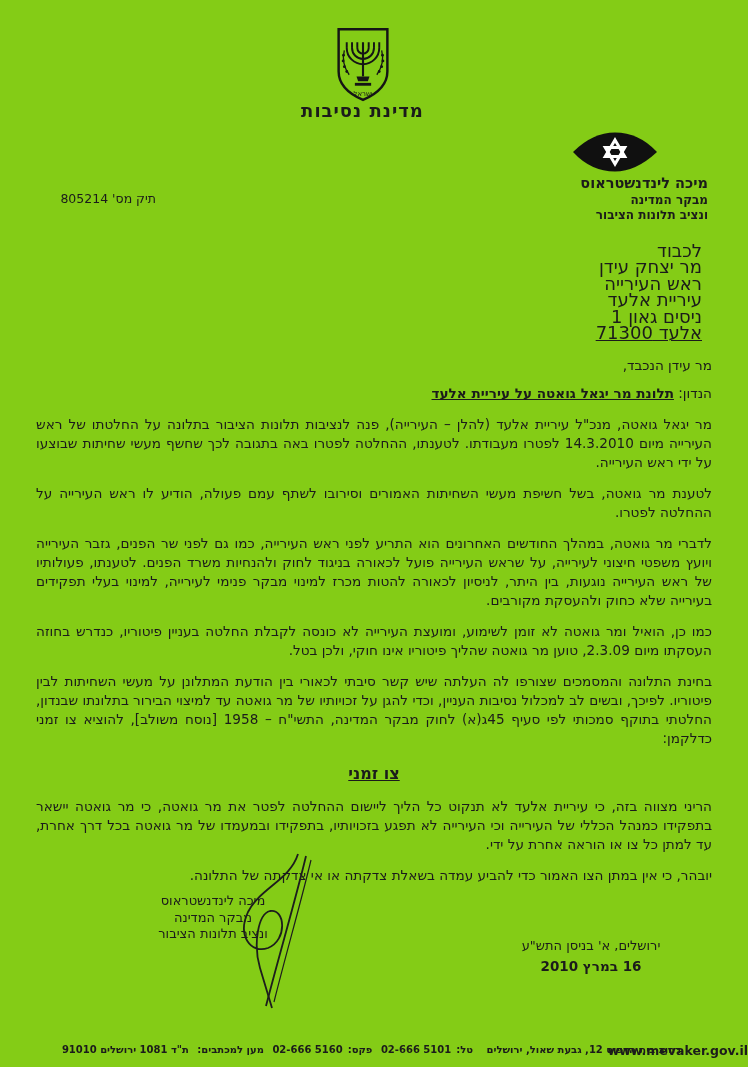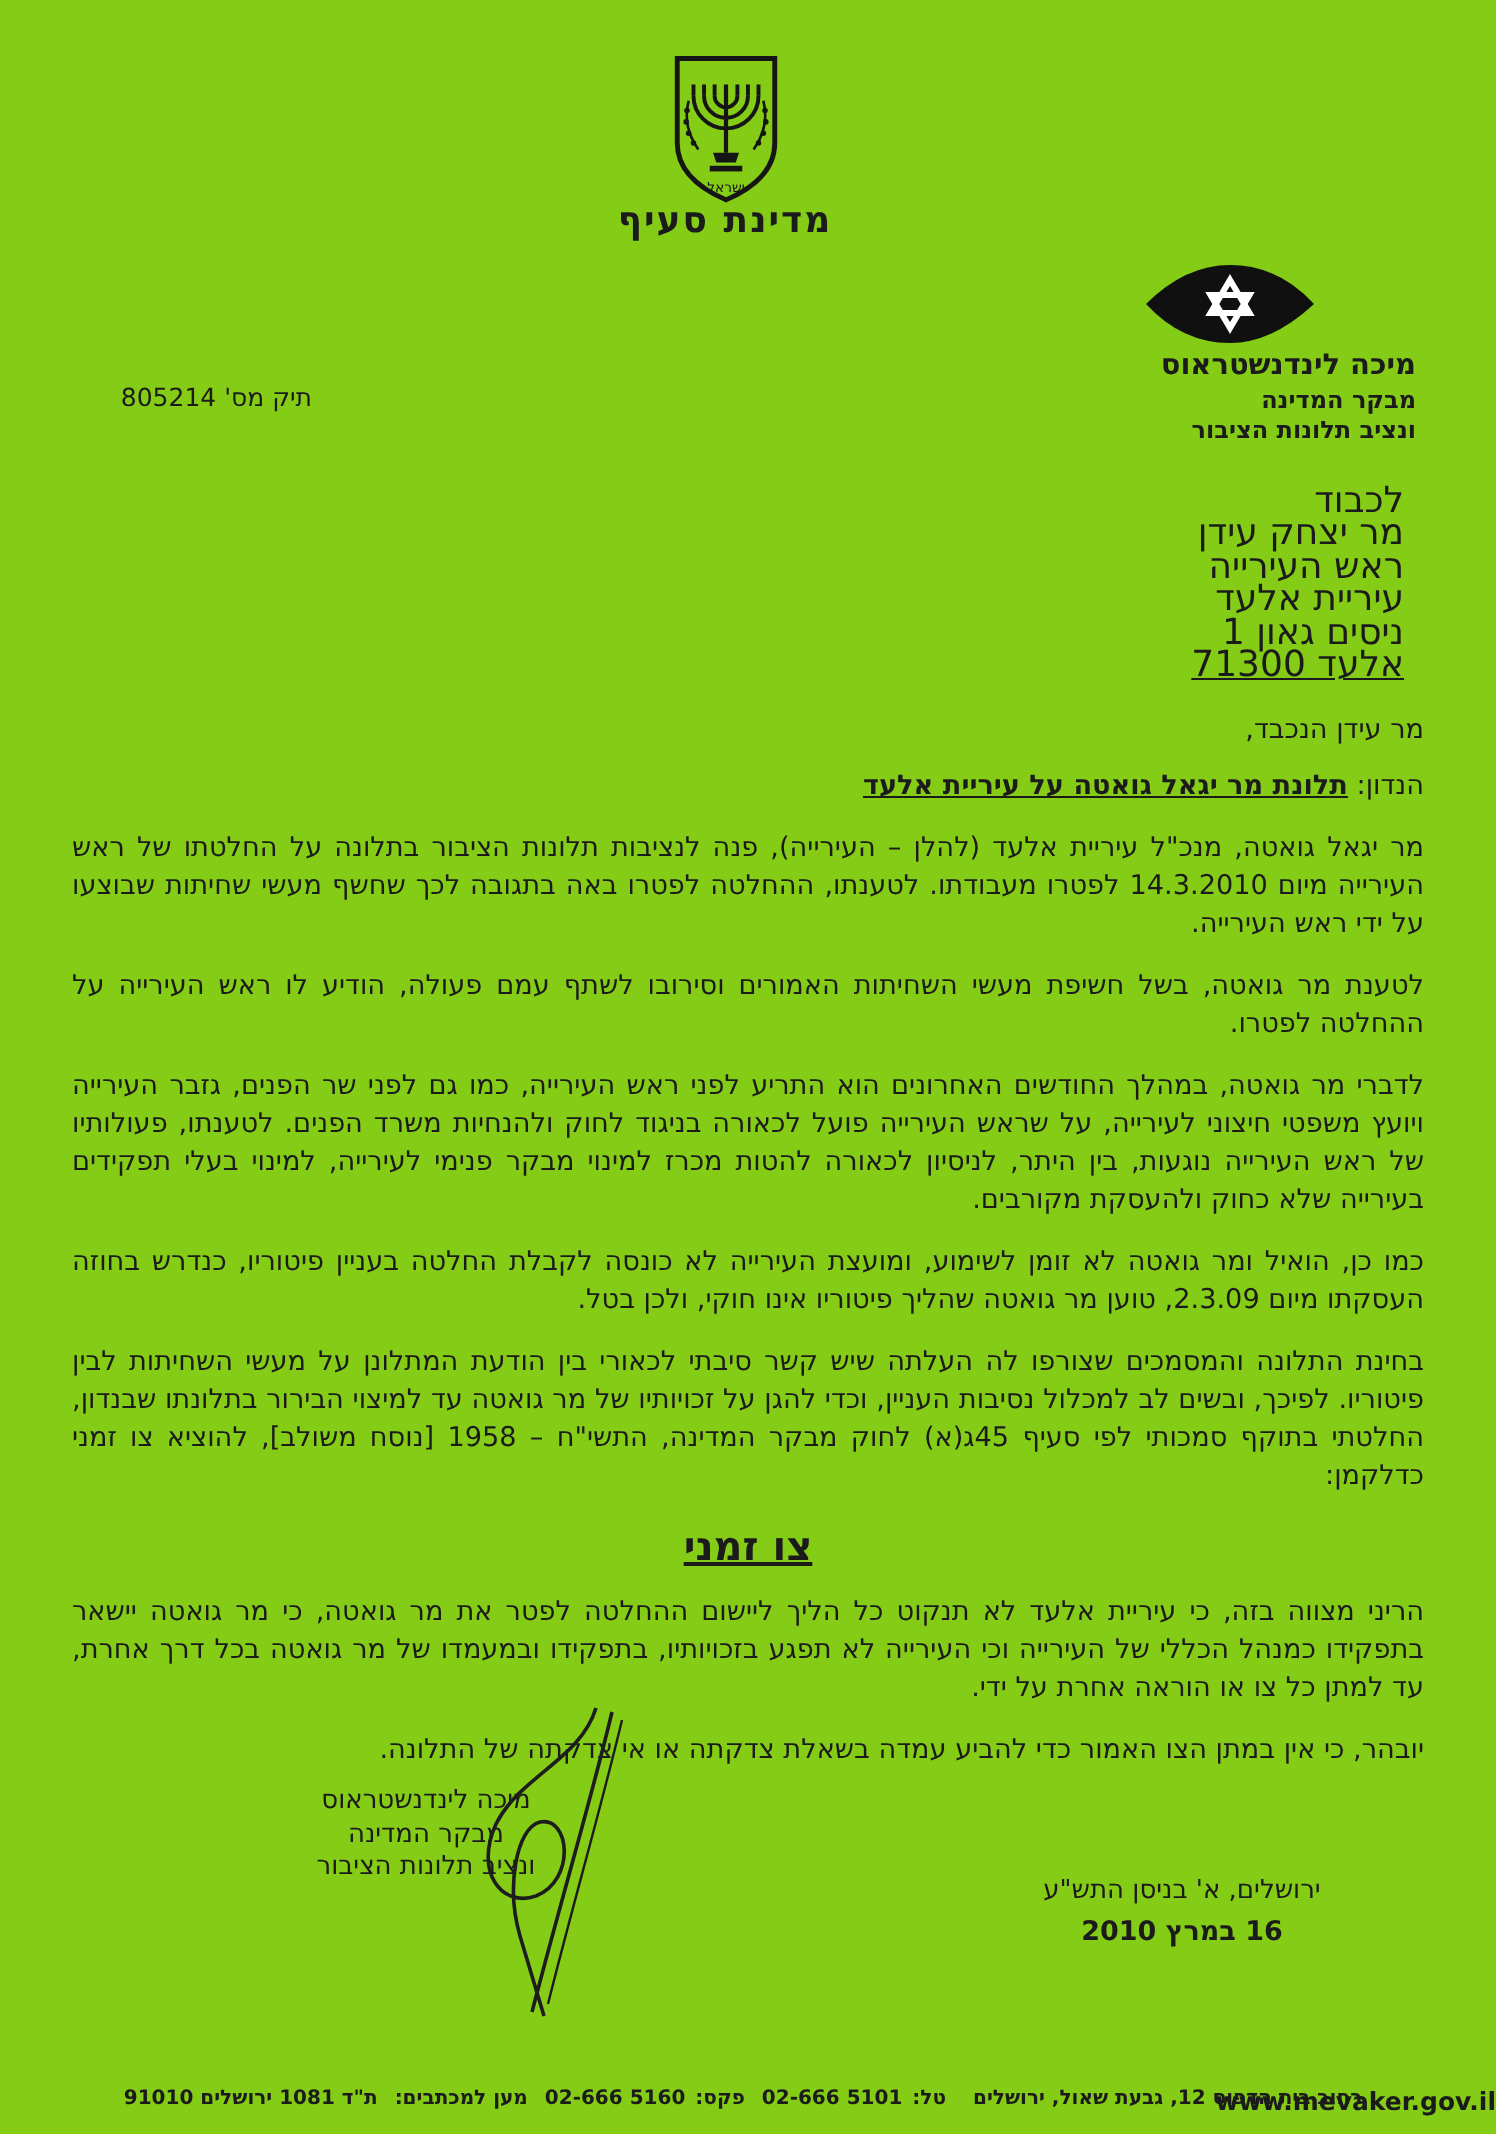--- a/index.html
+++ b/index.html
@@ -36,21 +36,21 @@
   .letter-body {
     position:absolute; top:356px; right:36px; left:36px;
     font-size:13.6px; line-height:19px;
   }
   .salutation { margin-bottom:9px; }
   .subject-line { margin-bottom:12px; }
   .subject-text { font-weight:bold; text-decoration:underline; }
   .para { text-align:justify; margin-bottom:12px; }
   .order-heading {
     text-align:center; font-weight:bold; text-decoration:underline;
-    font-size:20px; margin:16px 0 14px 0;
+    font-size:16px; margin:16px 0 14px 0;
   }
   
   .signature-block {
     position:absolute; top:893px; right:450px; width:170px;
     text-align:center; font-size:13px; line-height:16.5px;
   }
   .signature-scrawl { position:absolute; top:852px; left:218px; }
   .dateline {
     position:absolute; top:936px; right:52px; width:210px;
     text-align:center; font-size:13px; line-height:20px;
@@ -99,21 +99,21 @@
       <circle cx="27" cy="50" r="1.7" fill="#151515"></circle>
         <circle cx="30" cy="56" r="1.7" fill="#151515"></circle>
       <circle cx="74" cy="36" r="1.7" fill="#151515"></circle>
         <circle cx="74.5" cy="43" r="1.7" fill="#151515"></circle>
       <circle cx="73" cy="50" r="1.7" fill="#151515"></circle>
         <circle cx="70" cy="56" r="1.7" fill="#151515"></circle>
       <text x="50" y="86" font-size="8.5" text-anchor="middle" fill="#151515" font-family="DejaVu Sans, sans-serif">ישראל</text>
     </svg>
   </div>
 
-  <div class="state-name">מדינת סעיף</div>
+  <div class="state-name">מדינת נסיבות</div>
 
   <div class="eye-logo">
     <svg width="90" height="46" viewBox="0 0 120 60">
       <path d="M4,30 Q30,4 60,4 Q92,4 116,30 Q88,56 60,56 Q28,56 4,30 Z" fill="#101010"></path>
       <path d="M60,14 L73,36 H47 Z" fill="none" stroke="#ffffff" stroke-width="4"></path>
       <path d="M60,46 L47,24 H73 Z" fill="none" stroke="#ffffff" stroke-width="4"></path>
     </svg>
   </div>
 
   <div class="official-block">

